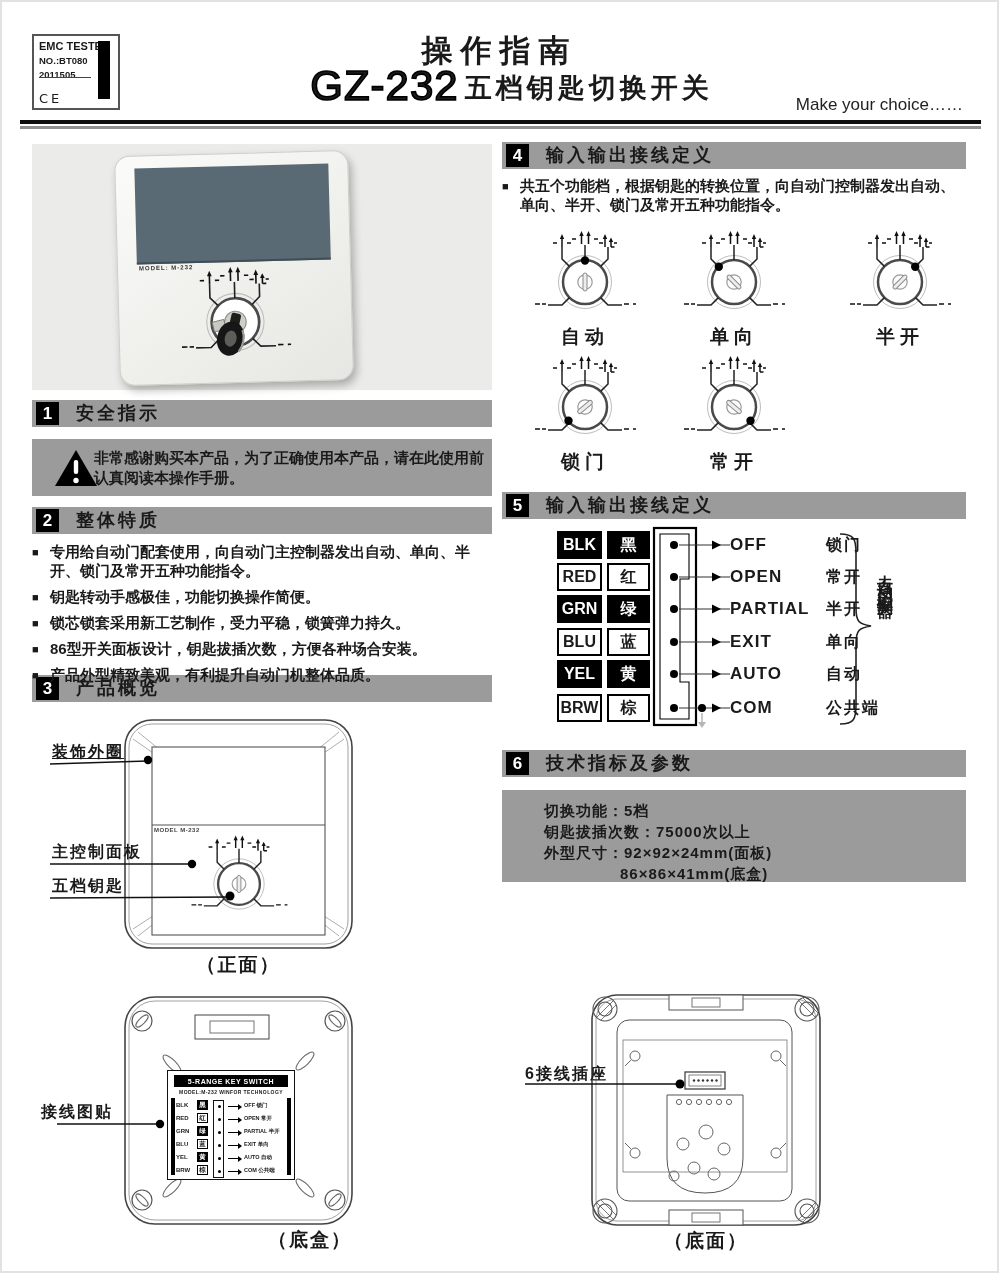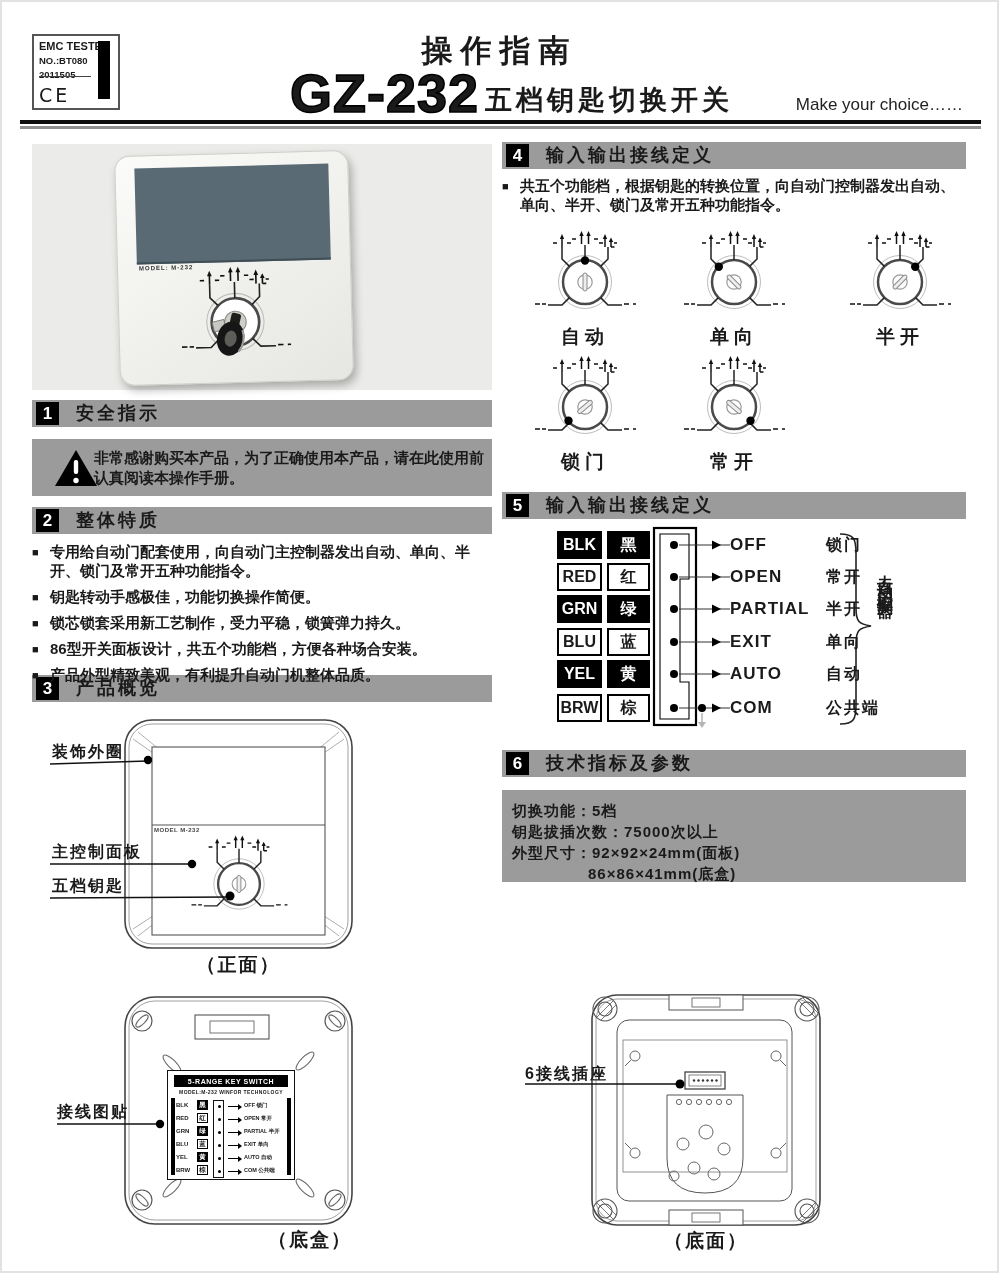--- a/index.html
+++ b/index.html
@@ -3,30 +3,30 @@
 <meta charset="utf-8">
 <style>
   html,body{margin:0;padding:0;background:#fff;}
   .page{position:relative;width:999px;height:1273px;background:#fff;overflow:hidden;
         font-family:"Liberation Sans","DejaVu Sans",sans-serif;color:#1a1a1a;
         border:2px solid #e2e2e2;box-sizing:border-box;}
   
   .doc-title{position:absolute;left:0;top:28px;width:100%;text-align:center;
              font-size:31px;font-weight:bold;letter-spacing:8px;}
   .model-line{position:absolute;left:0;top:60px;width:100%;text-align:center;white-space:nowrap;}
-  .model-code{font-size:54px;font-weight:bold;-webkit-text-stroke:1.6px #000;letter-spacing:1px;vertical-align:-3px;margin-left:24px;}
+  .model-code{font-size:42px;font-weight:normal;-webkit-text-stroke:1.6px #000;letter-spacing:1px;vertical-align:-3px;margin-left:24px;}
   .model-sub{font-size:27px;font-weight:bold;letter-spacing:4px;margin-left:6px;}
   .tagline{position:absolute;right:34px;top:93px;font-size:17px;color:#222;}
   .emc-box{position:absolute;left:30px;top:32px;width:84px;height:72px;border:2px solid #555;background:#fff;}
   .emc-l1{position:absolute;left:5px;top:4px;font-size:11px;font-weight:bold;}
   .emc-l2{position:absolute;left:5px;top:19px;font-size:9.5px;font-weight:bold;}
   .emc-l3{position:absolute;left:5px;top:33px;font-size:9.5px;font-weight:bold;}
   .emc-bar{position:absolute;right:8px;top:5px;width:12px;height:58px;background:#000;}
   .emc-ce{position:absolute;left:5px;bottom:2px;width:52px;border-top:1.5px solid #444;
-          font-size:19px;letter-spacing:3px;padding-top:7px;font-family:"DejaVu Sans",sans-serif;}
+          font-size:13px;letter-spacing:3px;padding-top:13px;font-family:"DejaVu Sans",sans-serif;}
   .rule-b{position:absolute;left:18px;right:16px;top:118px;height:4px;background:#0d0d0d;}
   .rule-g{position:absolute;left:18px;right:16px;top:124px;height:2.5px;background:#8f8f8f;}
   
   .sec-bar{position:absolute;height:27px;background:#9b9b9b;}
   .sec-num{position:absolute;left:4px;top:2px;width:23px;height:23px;background:#000;color:#fff;
            display:flex;align-items:center;justify-content:center;font-size:17px;font-weight:bold;}
   .sec-title{position:absolute;left:44px;top:0;line-height:27px;font-size:18px;font-weight:bold;letter-spacing:3px;}
   
   .photo{position:absolute;left:30px;top:142px;width:460px;height:246px;background:#ebebe9;}
   .device{position:absolute;left:85px;top:9px;width:232px;height:228px;border-radius:15px;
@@ -64,21 +64,21 @@
   .cell.cn{left:105px;width:43px;}
   .cell.dark{background:#000;color:#fff;}
   .wire-labels{position:absolute;left:228px;top:0;height:28px;display:flex;align-items:center;}
   .sig{min-width:96px;font-size:17px;font-weight:bold;letter-spacing:1px;}
   .fn{font-size:16px;font-weight:bold;letter-spacing:2px;}
   .dest-text{position:absolute;left:372px;top:40px;writing-mode:vertical-rl;font-size:16px;
              font-weight:bold;letter-spacing:4px;height:175px;}
   
   .specs{position:absolute;left:500px;top:788px;width:464px;height:92px;background:#9b9b9b;
          padding:10px 0 0 10px;box-sizing:border-box;}
-  .spec-line{font-size:15px;font-weight:bold;line-height:21px;letter-spacing:1px;}
+  .spec-line{font-size:15px;font-weight:bold;line-height:21px;letter-spacing:1px;margin-left:32px;}
   .spec-line.indent{padding-left:76px;}
   
   .sticker{position:absolute;left:135px;top:78px;width:128px;height:110px;background:#fff;border:1.5px solid #111;box-sizing:border-box;}
   .st-title{position:absolute;left:6px;right:6px;top:4px;height:12px;background:#000;color:#fff;
             font-size:7px;font-weight:bold;display:flex;align-items:center;justify-content:center;letter-spacing:.5px;}
   .st-sub{position:absolute;left:0;right:0;top:18px;text-align:center;font-size:5px;font-weight:bold;letter-spacing:.4px;}
   .st-sidebar{position:absolute;top:27px;bottom:4px;width:4px;background:#000;}
   .st-conn{position:absolute;left:45px;top:29px;width:9px;height:76px;border:1px solid #111;}
   .st-rows{position:absolute;left:8px;top:28px;right:6px;}
   .st-row{position:relative;height:13px;}
@@ -189,21 +189,21 @@
       <rect x="19.8" y="12" width="4.4" height="14" rx="2" fill="#fff"></rect>
       <circle cx="22" cy="32.5" r="2.7" fill="#fff"></circle>
     </svg>
     <div class="warn-text">非常感谢购买本产品，为了正确使用本产品，请在此使用前认真阅读本操作手册。</div>
   </div>
 
   <div class="features" id="features">
       <div class="feat">专用给自动门配套使用，向自动门主控制器发出自动、单向、半开、锁门及常开五种功能指令。</div>
       <div class="feat">钥匙转动手感极佳，功能切换操作简便。</div>
       <div class="feat">锁芯锁套采用新工艺制作，受力平稳，锁簧弹力持久。</div>
-      <div class="feat">86型开关面板设计，共五个功能档，方便各种场合安装。</div>
+      <div class="feat">86型开关面板设计，钥匙拔插次数，方便各种场合安装。</div>
       <div class="feat">产品外型精致美观，有利提升自动门机整体品质。</div>
     </div>
 
   <div class="note4">
     <div class="feat">共五个功能档，根据钥匙的转换位置，向自动门控制器发出自动、单向、半开、锁门及常开五种功能指令。</div>
   </div>
 
   <div class="dial" style="left:528px;top:225px;">
     <svg width="110" height="96" viewBox="-55 -55 110 96">
         <g>
@@ -488,21 +488,21 @@
           </g>
         </g>
       <line x1="18" y1="50" x2="116" y2="47" stroke="#111" stroke-width="1.4"></line>
       <circle cx="116" cy="46" r="4.2" fill="#000"></circle>
       <line x1="18" y1="150" x2="160" y2="150" stroke="#111" stroke-width="1.4"></line>
       <circle cx="160" cy="150" r="4.2" fill="#000"></circle>
       <line x1="18" y1="184" x2="198" y2="183" stroke="#111" stroke-width="1.4"></line>
       <circle cx="198" cy="182" r="4.5" fill="#000"></circle>
     </svg>
     <div class="diag-model" style="left:122px;top:113px;">MODEL M-232</div>
-    <div class="callout" style="left:20px;top:28px;">装饰外圈</div>
+    <div class="callout" style="left:20px;top:28px;text-decoration:underline;">装饰外圈</div>
     <div class="callout" style="left:20px;top:128px;">主控制面板</div>
     <div class="callout" style="left:20px;top:162px;">五档钥匙</div>
     <div class="caption" style="left:93px;width:227px;top:238px;">（正面）</div>
   </div>
 
   <div class="diagram" style="left:30px;top:990px;width:460px;height:265px;">
     <svg width="460" height="265" viewBox="0 0 460 265">
       <rect x="93" y="5" width="227" height="227" rx="30" fill="#fff" stroke="#444" stroke-width="1.6"></rect>
       <rect x="97" y="9" width="219" height="219" rx="26" fill="none" stroke="#888" stroke-width="0.8"></rect>
       <rect x="163" y="23" width="74" height="24" fill="#fff" stroke="#555" stroke-width="1.1"></rect>
@@ -515,21 +515,21 @@
       <ellipse cx="110" cy="208" rx="8" ry="3" transform="rotate(45 110 208)" fill="none" stroke="#666" stroke-width="1"></ellipse>
       <circle cx="303" cy="208" r="10" fill="#fff" stroke="#555" stroke-width="1.2"></circle>
       <ellipse cx="303" cy="208" rx="8" ry="3" transform="rotate(-45 303 208)" fill="none" stroke="#666" stroke-width="1"></ellipse>
       <ellipse cx="140" cy="72" rx="12" ry="4" transform="rotate(45 140 72)" fill="none" stroke="#666" stroke-width="1"></ellipse>
       <ellipse cx="273" cy="69" rx="12" ry="4" transform="rotate(-45 273 69)" fill="none" stroke="#666" stroke-width="1"></ellipse>
       <ellipse cx="140" cy="196" rx="12" ry="4" transform="rotate(-45 140 196)" fill="none" stroke="#666" stroke-width="1"></ellipse>
       <ellipse cx="273" cy="196" rx="12" ry="4" transform="rotate(45 273 196)" fill="none" stroke="#666" stroke-width="1"></ellipse>
       <line x1="25" y1="132" x2="128" y2="132" stroke="#111" stroke-width="1.4"></line>
       <circle cx="128" cy="132" r="4.2" fill="#000"></circle>
     </svg>
-    <div class="callout" style="left:25px;top:110px;">接线图贴</div>
+    <div class="callout" style="left:9px;top:110px;">接线图贴</div>
     <div class="sticker">
       <div class="st-title">5-RANGE KEY SWITCH</div>
       <div class="st-sub">MODEL:M-232    WINFOR TECHNOLOGY</div>
       <div class="st-sidebar" style="left:3px;"></div>
       <div class="st-sidebar" style="right:3px;"></div>
       <div class="st-conn"></div>
       <div class="st-rows" id="sticker-rows">
           <div class="st-row">
     <span class="st-abbr">BLK</span>
     <span class="st-cn dark">黑</span>

